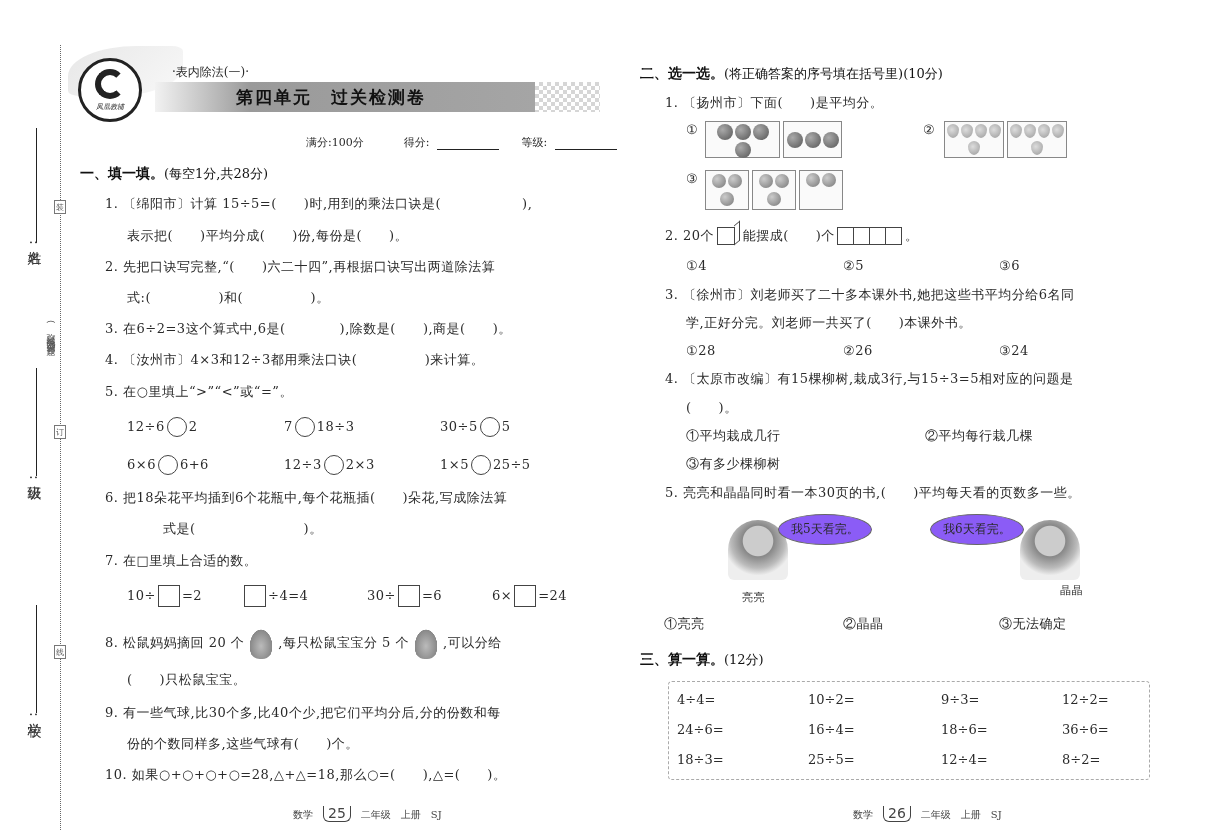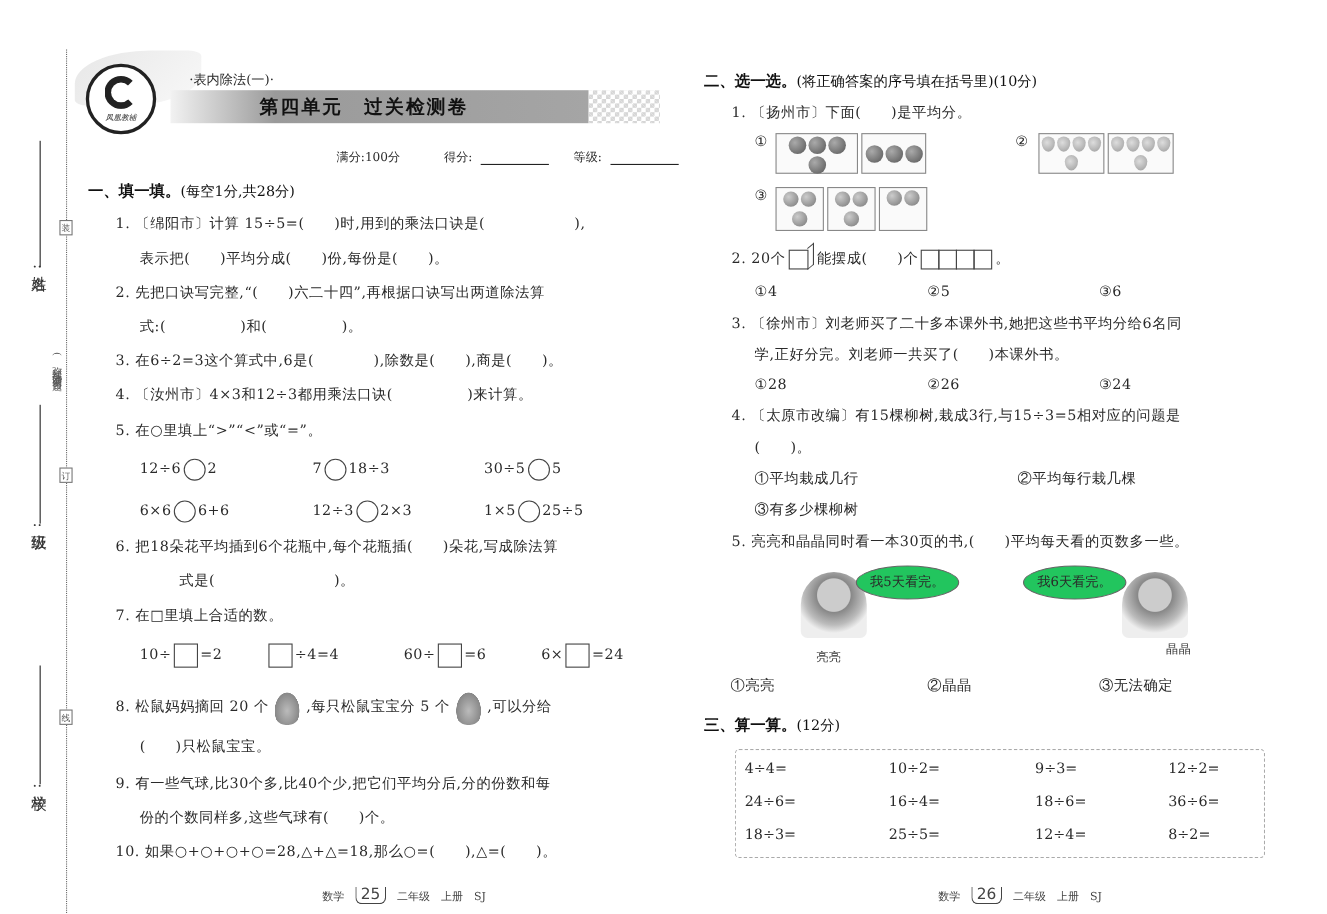--- a/index.html
+++ b/index.html
@@ -44,21 +44,21 @@
   .fruit { width: 14px; height: 14px; border-radius: 50%; background: radial-gradient(circle at 35% 35%, #ccc, #777); }
   .cherry { width: 16px; height: 16px; border-radius: 50%; background: radial-gradient(circle at 35% 35%, #aaa, #555); }
   .berry { width: 12px; height: 14px; border-radius: 50% 50% 50% 50% / 40% 40% 60% 60%; background: radial-gradient(circle at 40% 40%, #ddd, #999); }
 
   .cube { display:inline-block; width: 18px; height: 18px; border: 1px solid #444; vertical-align: middle; position: relative; margin: 0 3px; }
   .cube::after { content:""; position:absolute; right:-6px; top:-5px; width:5px; height:18px; border:1px solid #444; border-left:none; transform: skewY(-40deg); }
   .cube4 { display:inline-flex; vertical-align: middle; margin: 0 3px; }
   .cube4 span { width: 17px; height: 18px; border: 1px solid #444; margin-left: -1px; }
 
   .kid { width: 60px; height: 60px; border-radius: 50% 50% 10% 10%; background: radial-gradient(circle at 50% 35%, #ccc 30%, #888 32%, #bbb 55%, #eee 70%); }
-  .bubble { border: 1px solid #666; border-radius: 50%; padding: 6px 12px; font-size: 12px; background:#22c55e; }
+  .bubble { border: 1px solid #666; border-radius: 50%; padding: 6px 12px; font-size: 12px; background:#8b5cf6; }
 
   .calcbox { left: 668px; top: 681px; width: 482px; height: 99px; border: 1px dashed #aaa; border-radius: 4px; }
   .calc { font-size: 13px; position: absolute; }
 
   .footer { font-size: 10px; color: #444; display:flex; align-items:flex-end; gap: 10px; }
   .pgnum { font-family: "DejaVu Sans", sans-serif; font-size: 14px; border-bottom: 1px solid #444; border-left:1px solid #444; border-right:1px solid #444; padding: 0 4px; height: 16px; line-height:14px; border-radius: 0 0 6px 6px; }
 </style>
 </head>
 <body>
 
@@ -108,21 +108,21 @@
 <div class="abs q" style="left:127px;top:455px;"><span>6×6</span><span class="circ"></span><span>6+6</span></div>
 <div class="abs q" style="left:284px;top:455px;"><span>12÷3</span><span class="circ"></span><span>2×3</span></div>
 <div class="abs q" style="left:440px;top:455px;"><span>1×5</span><span class="circ"></span><span>25÷5</span></div>
 
 <div class="abs q" style="left:105px;top:490px;">6. 把18朵花平均插到6个花瓶中,每个花瓶插(　　)朵花,写成除法算</div>
 <div class="abs q" style="left:127px;top:521px;margin-left:36px;">式是(　　　　　　　　)。</div>
 <div class="abs q" style="left:105px;top:553px;">7. 在□里填上合适的数。</div>
 
 <div class="abs q" style="left:127px;top:585px;"><span>10÷</span><span class="sq"></span><span>=2</span></div>
 <div class="abs q" style="left:242px;top:585px;"><span></span><span class="sq"></span><span>÷4=4</span></div>
-<div class="abs q" style="left:367px;top:585px;"><span>60÷</span><span class="sq"></span><span>=6</span></div>
+<div class="abs q" style="left:367px;top:585px;"><span>30÷</span><span class="sq"></span><span>=6</span></div>
 <div class="abs q" style="left:492px;top:585px;"><span>6×</span><span class="sq"></span><span>=24</span></div>
 
 <div class="abs q" style="left:105px;top:627px;">
   <span>8. 松鼠妈妈摘回 20 个</span><span class="cone"></span><span>,每只松鼠宝宝分 5 个</span><span class="cone"></span><span>,可以分给</span>
 </div>
 <div class="abs q" style="left:127px;top:672px;">(　　)只松鼠宝宝。</div>
 <div class="abs q" style="left:105px;top:705px;">9. 有一些气球,比30个多,比40个少,把它们平均分后,分的份数和每</div>
 <div class="abs q" style="left:127px;top:736px;">份的个数同样多,这些气球有(　　)个。</div>
 <div class="abs q" style="left:105px;top:767px;">10. 如果○+○+○+○=28,△+△=18,那么○=(　　),△=(　　)。</div>
 

